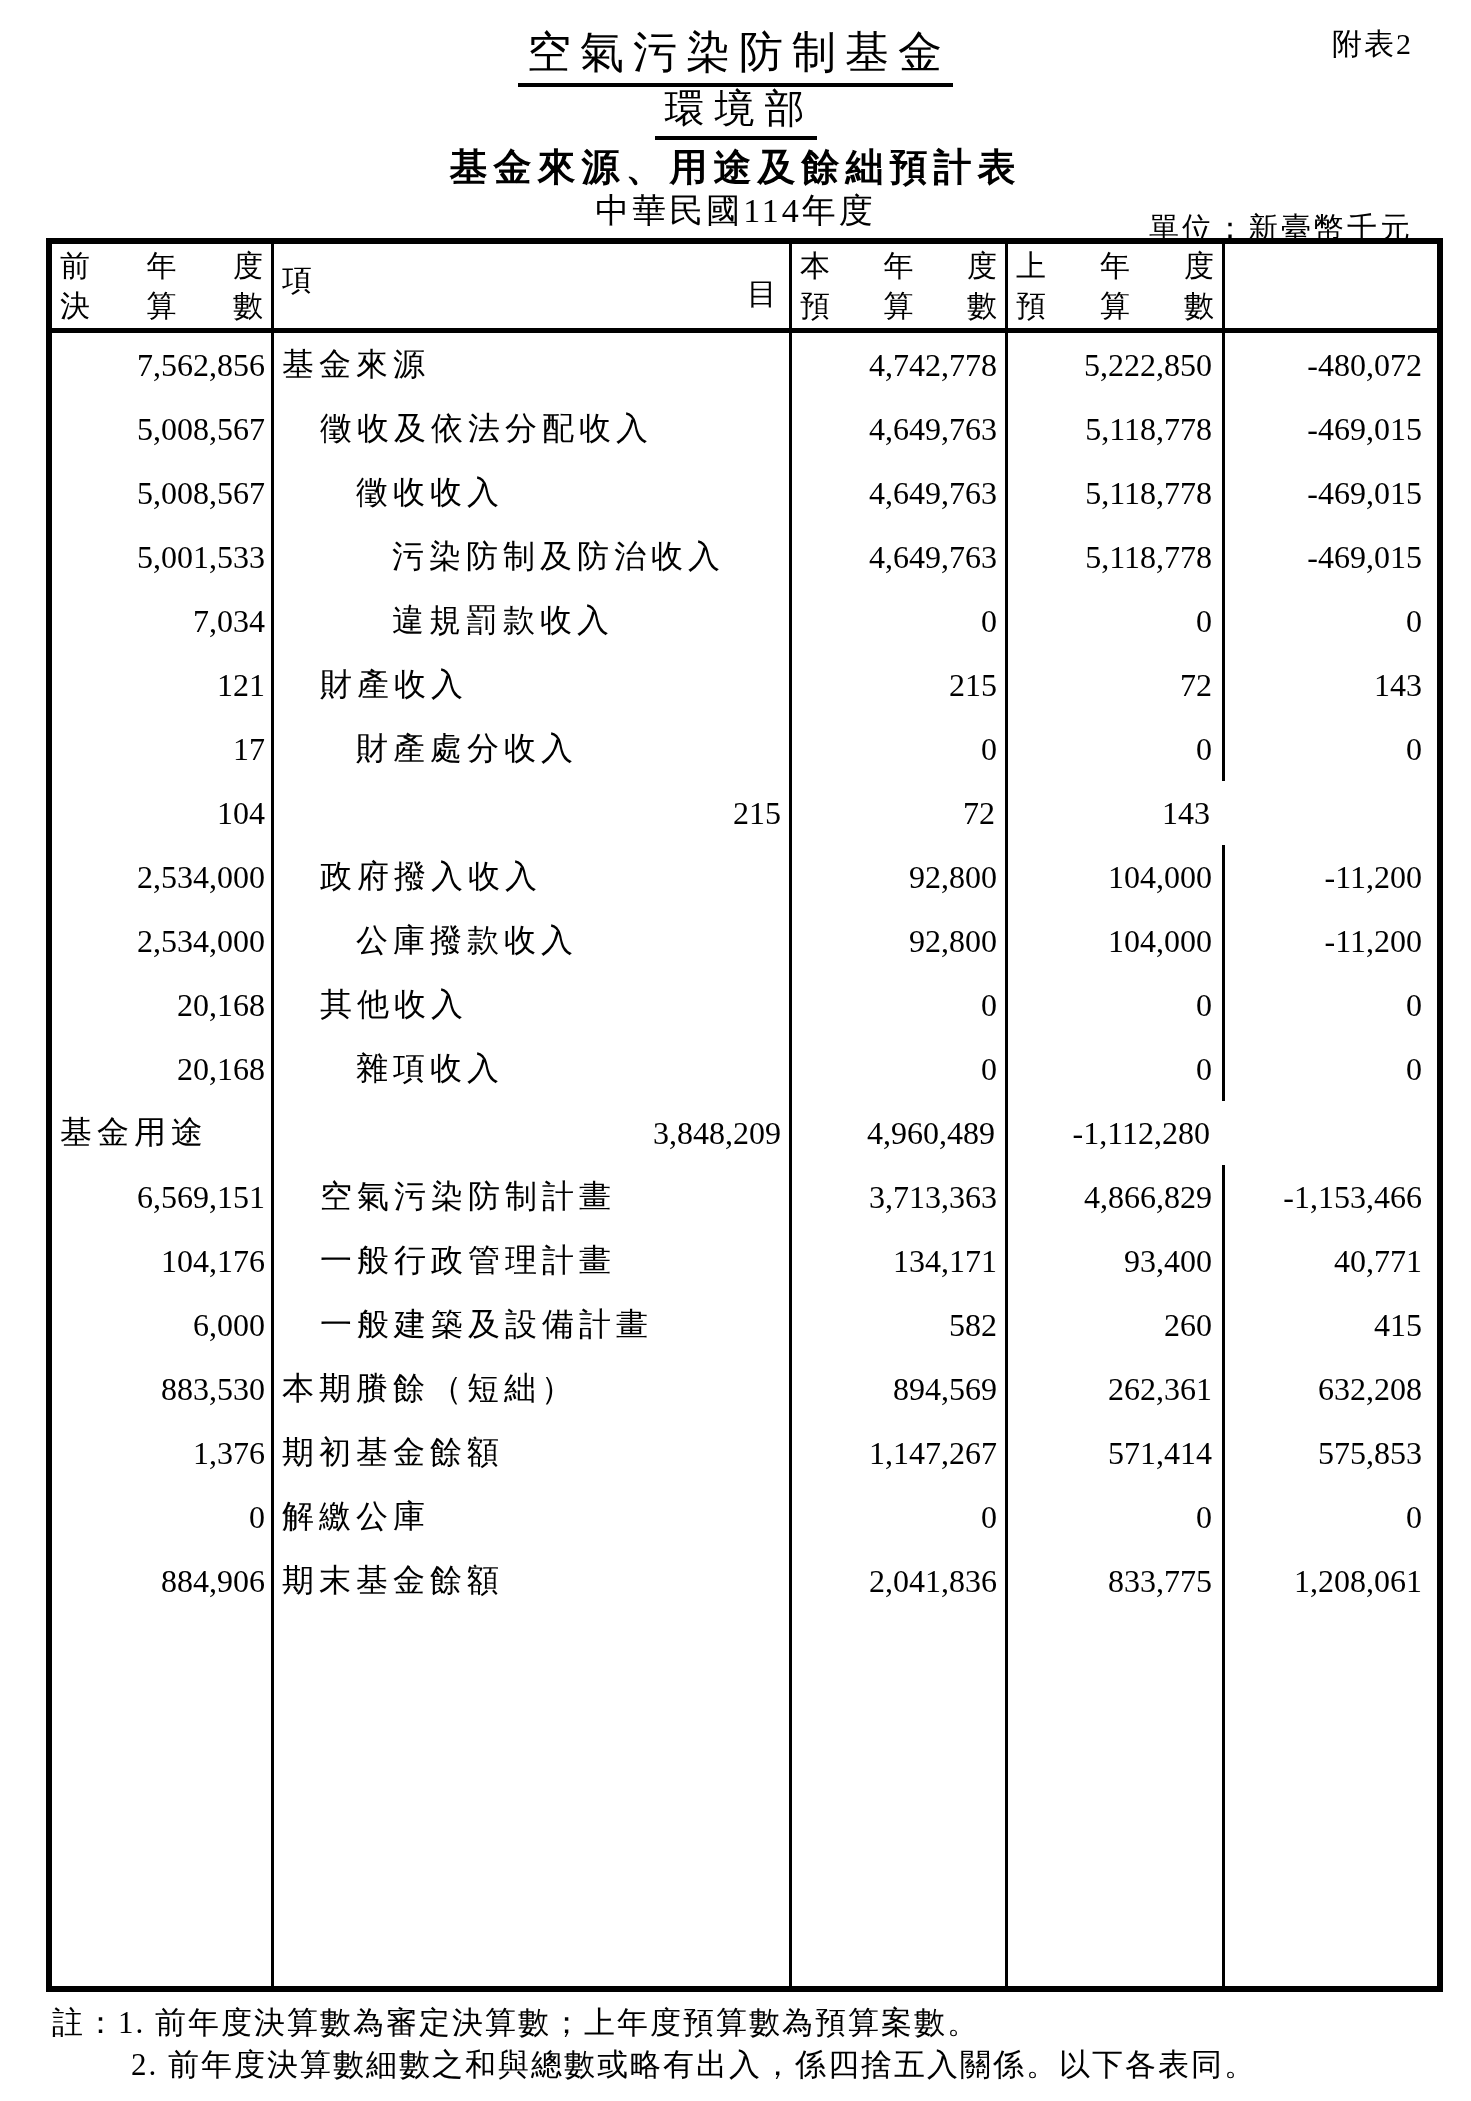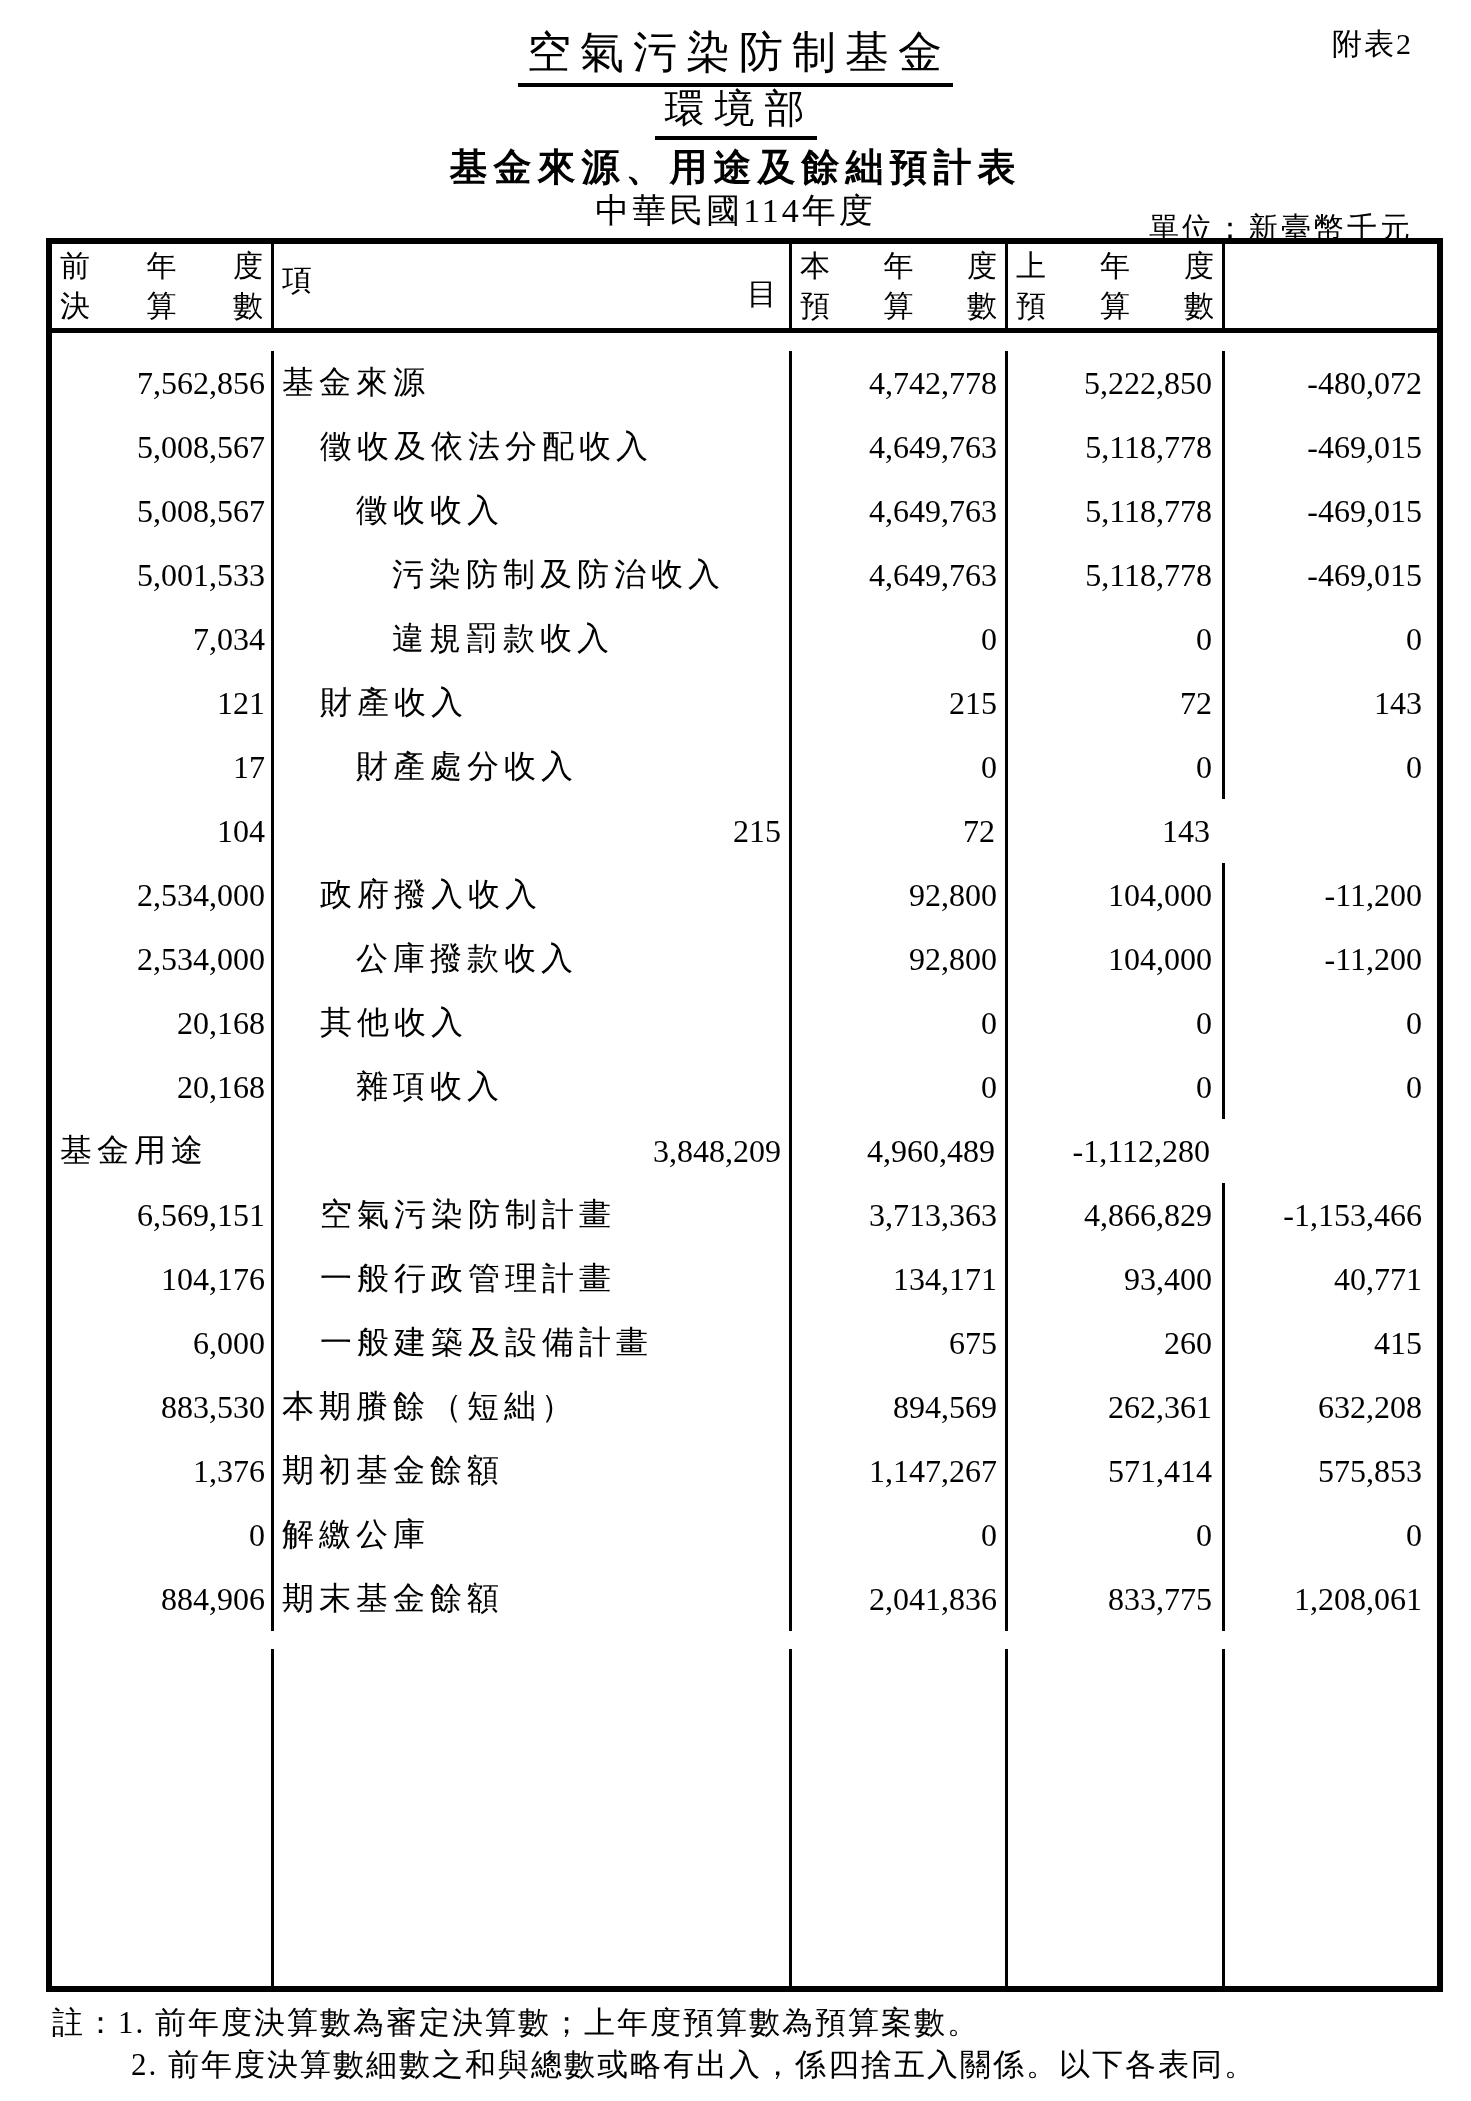--- a/index.html
+++ b/index.html
@@ -67,21 +67,20 @@
 
   
   .btable {
     margin: 6px 8px 0 46px;
     width: 1397px;
     height: 1754px;
     border: 6px solid #000;
     box-sizing: border-box;
     display: flex;
     flex-direction: column;
-    gap: 18px;
   }
   .grid5 {
     display: grid;
     grid-template-columns: 222px 518px 216px 217px 212px;
   }
   .thead {
     height: 84px;
     border-bottom: 5px solid #000;
     box-sizing: content-box;
     flex: 0 0 auto;
@@ -285,21 +284,21 @@
         <div class="trow grid5">
           <div class="td c1 num">104,176</div>
           <div class="td c2 item indent-1">一般行政管理計畫</div>
           <div class="td c3 num">134,171</div>
           <div class="td c4 num">93,400</div>
           <div class="td c5 num">40,771</div>
         </div>
         <div class="trow grid5">
           <div class="td c1 num">6,000</div>
           <div class="td c2 item indent-1">一般建築及設備計畫</div>
-          <div class="td c3 num">675</div>
+          <div class="td c3 num">582</div>
           <div class="td c4 num">260</div>
           <div class="td c5 num">415</div>
         </div>
         <div class="trow grid5">
           <div class="td c1 num">883,530</div>
           <div class="td c2 item indent-0">本期賸餘（短絀）</div>
           <div class="td c3 num">894,569</div>
           <div class="td c4 num">262,361</div>
           <div class="td c5 num">632,208</div>
         </div>

